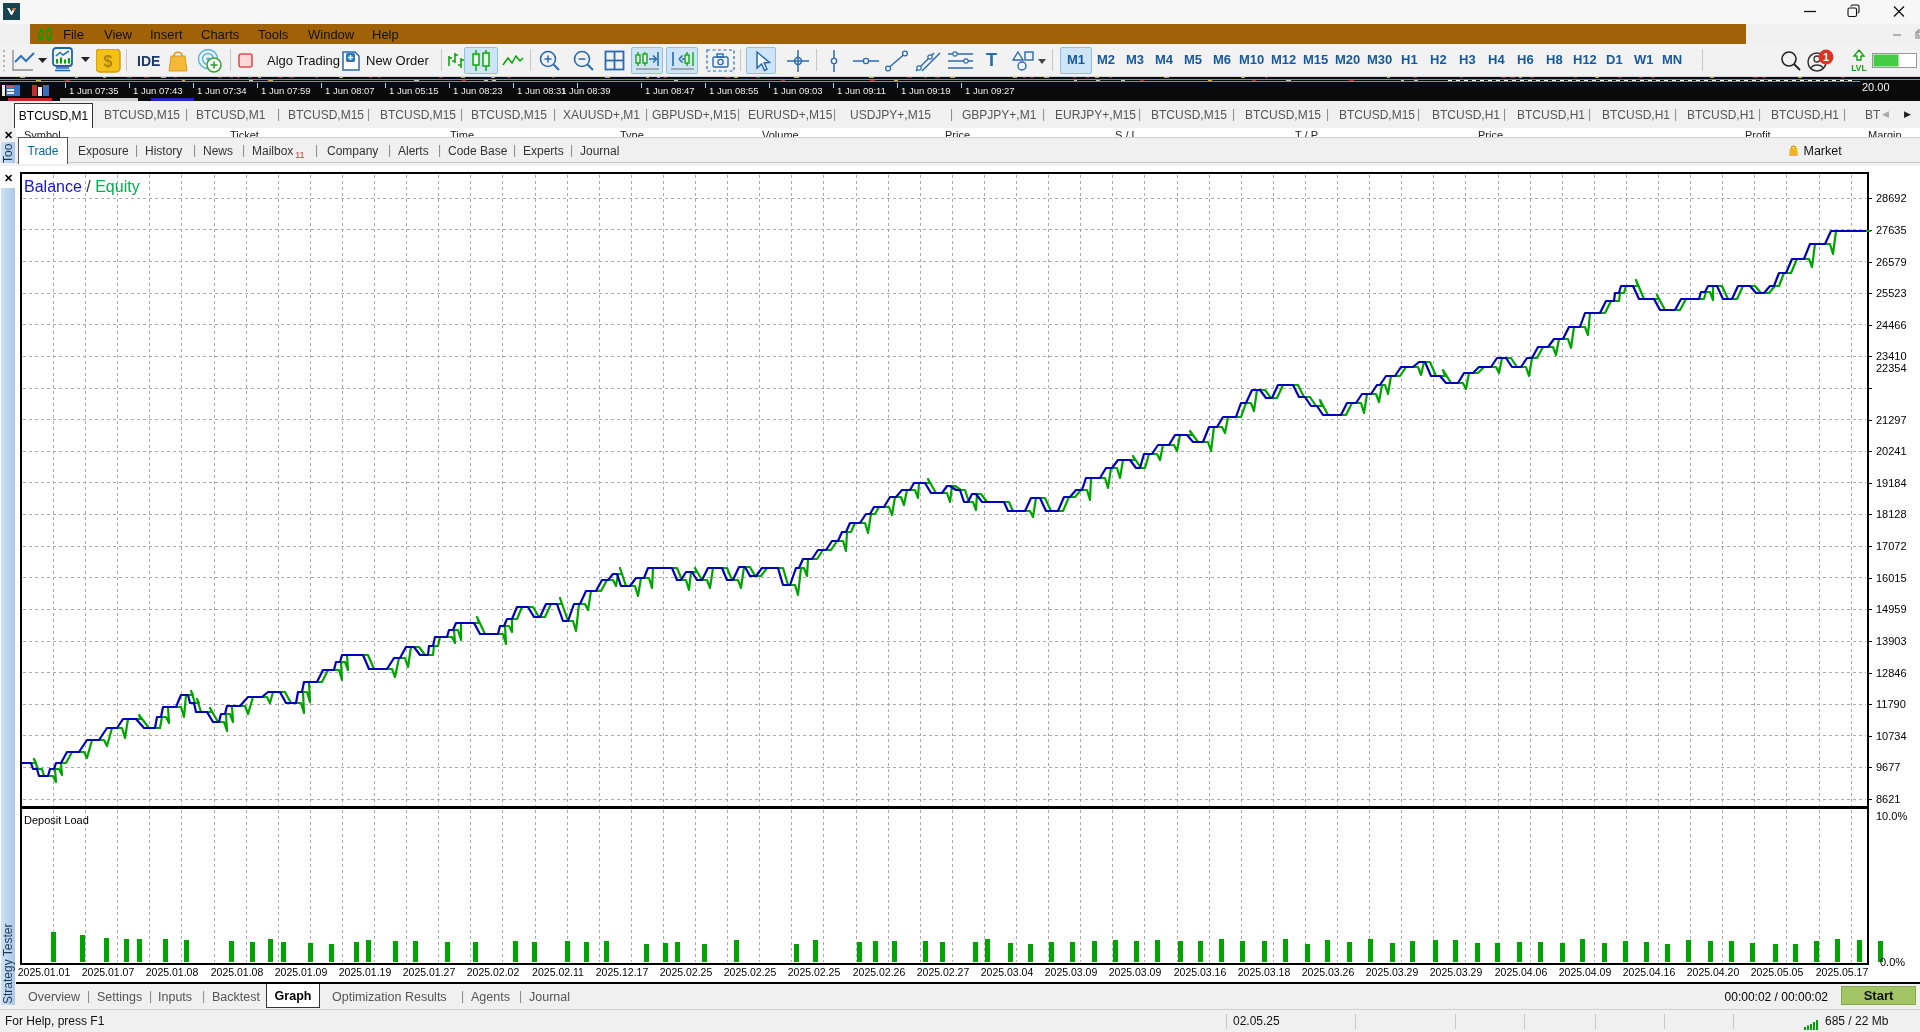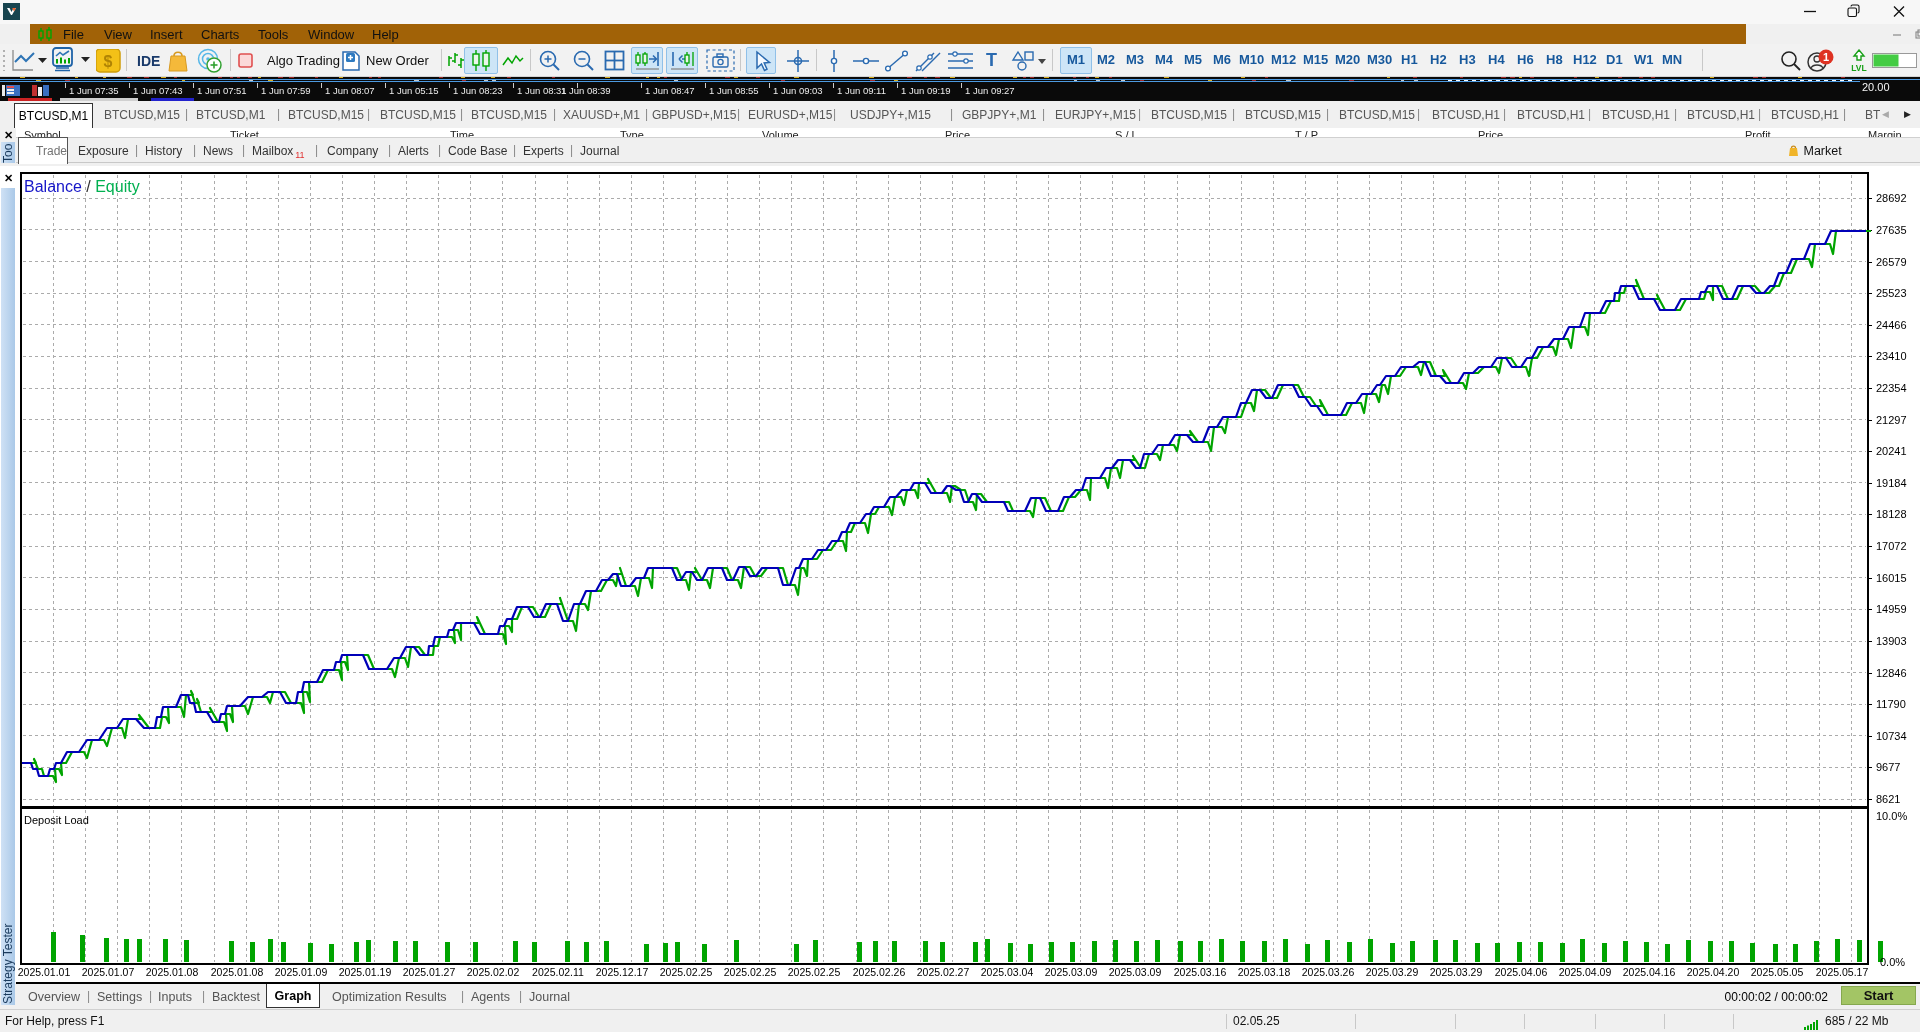--- a/index.html
+++ b/index.html
@@ -31,21 +31,21 @@
   padding-top:5px; z-index:3; }
 
 #sliver { left:16px; top:128px; width:1904px; height:9px; background:#fff; overflow:hidden; }
 .hcol { position:absolute; top:1px; font-size:11px; color:#222; }
 
 #tbtabs { left:16px; top:137px; width:1904px; height:26px; background:#f0f0f0;
   border-top:1px solid #d0d0d0; border-bottom:1px solid #c8c8c8; }
 .ttab { position:absolute; top:6px; font-size:12px; color:#333; }
 .tsep { position:absolute; top:5px; color:#888; font-size:12px; }
 #trade { position:absolute; left:2px; top:-1px; width:50px; height:27px; background:#fff;
-  border:1px solid #555; border-bottom:none; text-align:right; font-size:12px; color:#737373;
+  border:1px solid #555; border-bottom:none; text-align:center; font-size:12px; color:#0369a1;
   padding-top:6px; }
 #market { position:absolute; left:1771px; top:5px; font-size:12.5px; color:#111; }
 
 #tester { left:16px; top:166px; width:1904px; height:816px; background:#fff; }
 #leftstrip1 { left:0; top:128px; width:16px; height:35px; background:#f0f0f0; }
 #leftstrip2 { left:0; top:166px; width:16px; height:816px; background:#fff; }
 .bluestrip { position:absolute; background:linear-gradient(90deg,#cfe1f5,#aac9e8); }
 .xbtn { position:absolute; font-size:11px; font-weight:bold; color:#000; }
 .ylab { position:absolute; left:1876px; font-size:11px; color:#000; }
 .xlab { position:absolute; top:966px; width:64px; text-align:center; font-size:10.5px; color:#000; }
@@ -390,21 +390,21 @@
     <div style="position:absolute;left:1710px;top:0px;width:4px;height:1px;background:#d8b020"></div>
     <div style="position:absolute;left:1753px;top:0px;width:5px;height:1px;background:#a02828"></div>
     <div style="position:absolute;left:1762px;top:0px;width:4px;height:1px;background:#a02828"></div>
     <div style="position:absolute;left:1798px;top:0px;width:4px;height:1px;background:#d8b020"></div>
     <div style="position:absolute;left:1841px;top:0px;width:4px;height:1px;background:#a02828"></div>
     <div style="position:absolute;left:1842px;top:3px;width:4px;height:1px;background:#c8c8c8"></div>
   <div class="tlab" style="left:69px">1 Jun 07:35</div>
     <div class="tick" style="left:65px"></div>
     <div class="tlab" style="left:133px">1 Jun 07:43</div>
     <div class="tick" style="left:129px"></div>
-    <div class="tlab" style="left:197px">1 Jun 07:51</div>
+    <div class="tlab" style="left:197px">1 Jun 07:34</div>
     <div class="tick" style="left:193px"></div>
     <div class="tlab" style="left:261px">1 Jun 07:59</div>
     <div class="tick" style="left:257px"></div>
     <div class="tlab" style="left:325px">1 Jun 08:07</div>
     <div class="tick" style="left:321px"></div>
     <div class="tlab" style="left:389px">1 Jun 05:15</div>
     <div class="tick" style="left:385px"></div>
     <div class="tlab" style="left:453px">1 Jun 08:23</div>
     <div class="tick" style="left:449px"></div>
     <div class="tlab" style="left:517px">1 Jun 08:31</div>
@@ -792,21 +792,21 @@
   <div class="abs" style="left:8px;top:648px;font-size:11px;color:#000">Deposit Load</div>
   <div class="abs" style="left:1860px;top:644px;font-size:11px;color:#000">10.0%</div>
   <div class="abs" style="left:1864px;top:790px;font-size:11px;color:#000">0.0%</div>
 </div>
 <div class="ylab" style="top:192px">28692</div>
 <div class="ylab" style="top:224px">27635</div>
 <div class="ylab" style="top:256px">26579</div>
 <div class="ylab" style="top:287px">25523</div>
 <div class="ylab" style="top:319px">24466</div>
 <div class="ylab" style="top:350px">23410</div>
-<div class="ylab" style="top:382px">22354</div>
+<div class="ylab" style="top:362px">22354</div>
 <div class="ylab" style="top:414px">21297</div>
 <div class="ylab" style="top:445px">20241</div>
 <div class="ylab" style="top:477px">19184</div>
 <div class="ylab" style="top:508px">18128</div>
 <div class="ylab" style="top:540px">17072</div>
 <div class="ylab" style="top:572px">16015</div>
 <div class="ylab" style="top:603px">14959</div>
 <div class="ylab" style="top:635px">13903</div>
 <div class="ylab" style="top:667px">12846</div>
 <div class="ylab" style="top:698px">11790</div>

